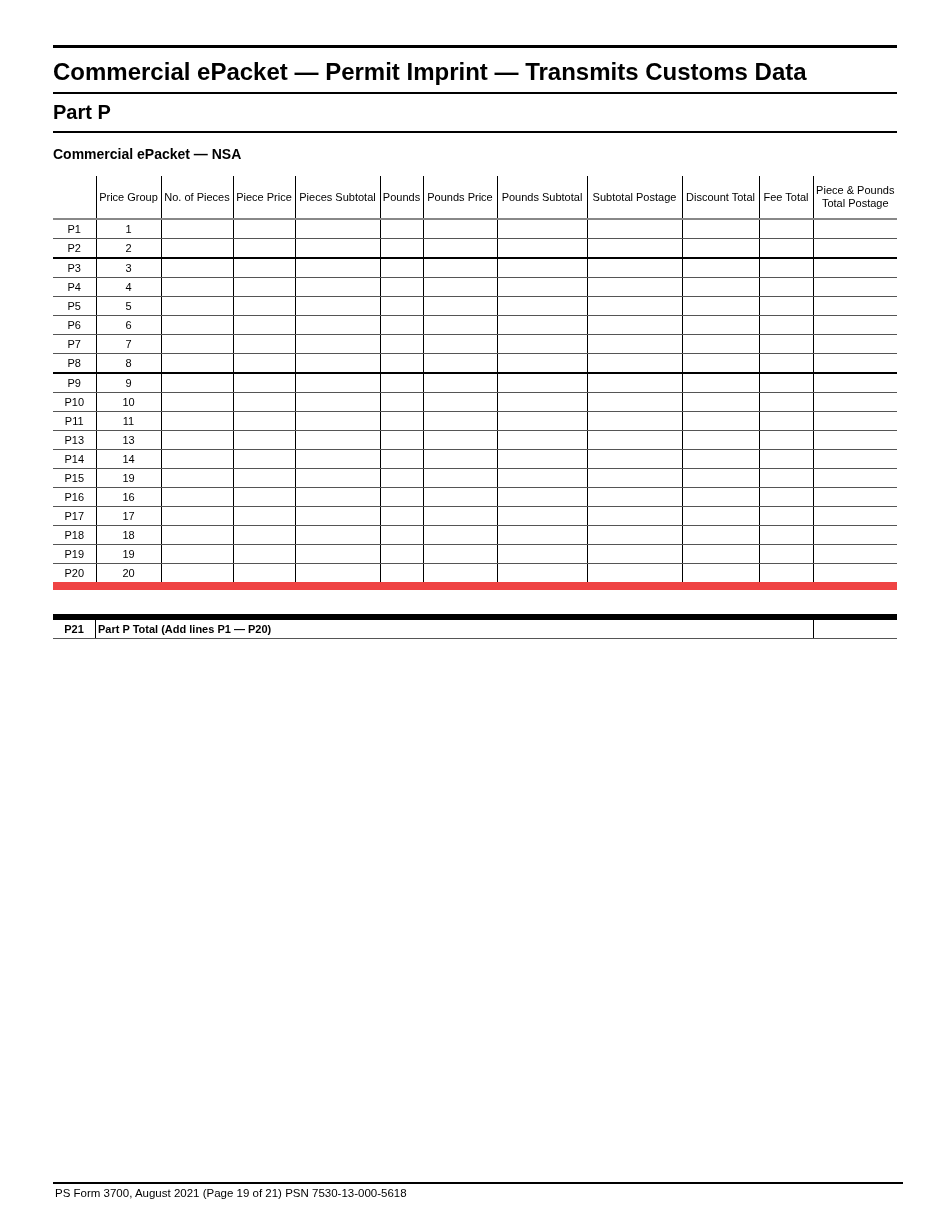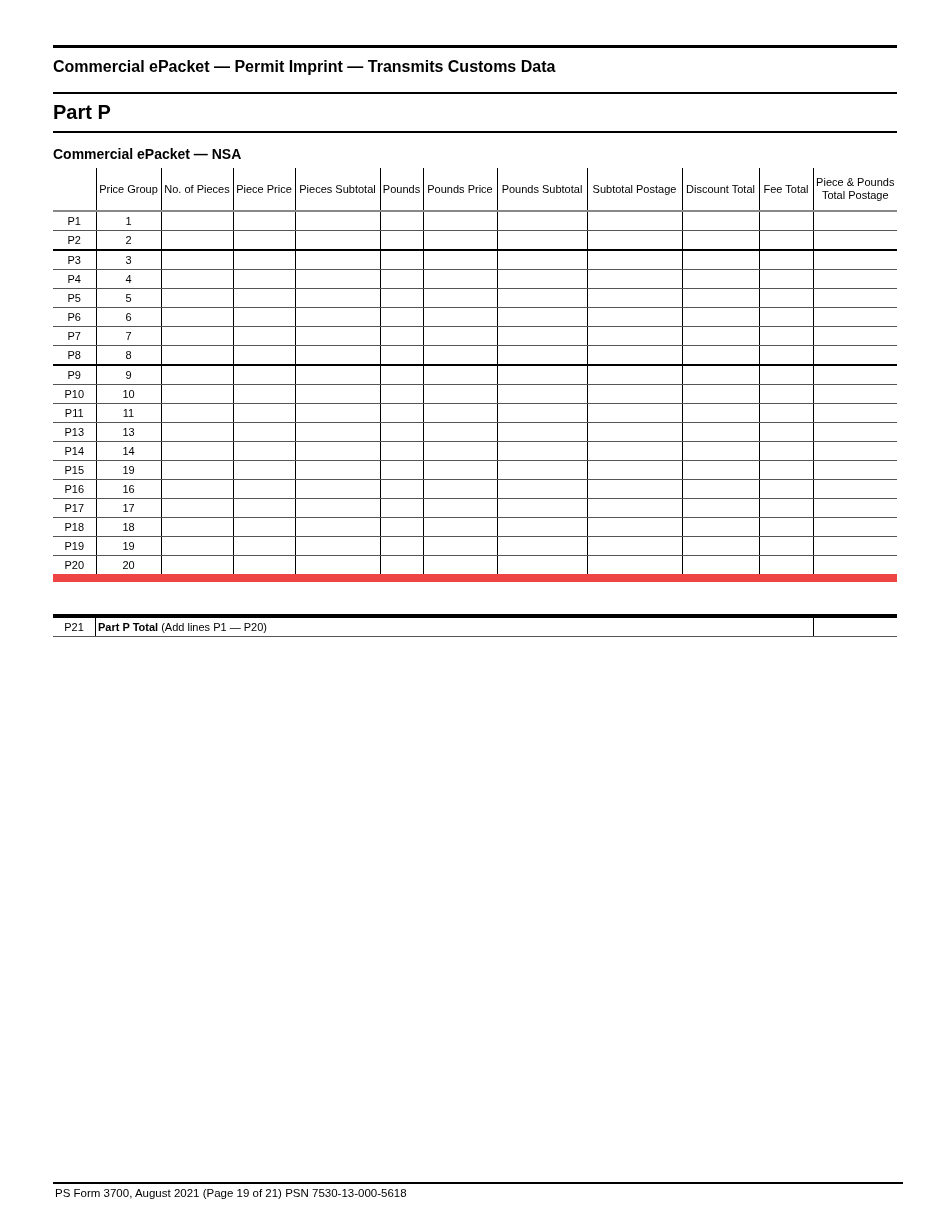--- a/index.html
+++ b/index.html
@@ -1,35 +1,35 @@
 <!DOCTYPE html>
 <html><head>
 <meta charset="utf-8">
 <style>
   html, body { margin: 0; padding: 0; background: #ffffff; }
   body { width: 950px; height: 1230px; position: relative; font-family: "Liberation Sans", sans-serif; color: #000; overflow: hidden; }
   .rule-top { position: absolute; left: 53px; top: 45px; width: 844px; height: 3px; background: #000; }
-  .title { position: absolute; left: 53px; top: 58px; font-size: 16px; font-weight: bold; margin: 0; white-space: nowrap; }
+  .title { position: absolute; left: 53px; top: 58px; font-size: 24px; font-weight: bold; margin: 0; white-space: nowrap; }
   .rule-mid1 { position: absolute; left: 53px; top: 92px; width: 844px; height: 2px; background: #000; }
   .part { position: absolute; left: 53px; top: 101px; font-size: 20px; font-weight: bold; margin: 0; }
   .rule-mid2 { position: absolute; left: 53px; top: 131px; width: 844px; height: 2px; background: #000; }
   .subtitle { position: absolute; left: 53px; top: 146px; font-size: 14px; font-weight: bold; margin: 0; }
 
-  table.grid { position: absolute; left: 53px; top: 168px; width: 844px; border-collapse: collapse; table-layout: fixed; font-size: 11px; }
+  table.grid { position: absolute; left: 53px; top: 176px; width: 844px; border-collapse: collapse; table-layout: fixed; font-size: 11px; }
   table.grid th, table.grid td { padding: 0; text-align: center; vertical-align: middle; }
   table.grid th { font-weight: normal; height: 42px; border-left: 1px solid #000; border-bottom: 2px solid #888; line-height: 13px; white-space: nowrap; }
   table.grid th.corner { border-left: none; }
   table.grid th.wrap { white-space: normal; }
   table.grid td { height: 18px; border-left: 1px solid #000; border-bottom: 1px solid #555; }
   table.grid td.line { border-left: none; }
   table.grid tr.thick td { border-bottom: 2px solid #000; }
   table.grid tr.last td { border-bottom: 8px solid #ef4444; }
 
   table.total { position: absolute; left: 53px; top: 614px; width: 844px; border-collapse: collapse; table-layout: fixed; font-size: 11px; }
-  table.total td { height: 18px; padding: 0; border-top: 4px solid #000000; border-bottom: 1px solid #555; }
+  table.total td { height: 18px; padding: 0; border-top: 6px solid #000000; border-bottom: 1px solid #555; font-weight: bold; }
   table.total td.line { text-align: center; width: 42px; }
   table.total td.desc { border-left: 1px solid #000; text-align: left; padding-left: 2px; }
   table.total td.val { border-left: 1px solid #000; width: 83px; }
 
   .footer-rule { position: absolute; left: 53px; top: 1182px; width: 850px; height: 2px; background: #000; }
   .footer { position: absolute; left: 55px; top: 1187px; font-size: 11.5px; white-space: nowrap; }
 </style>
 </head>
 <body>
 

